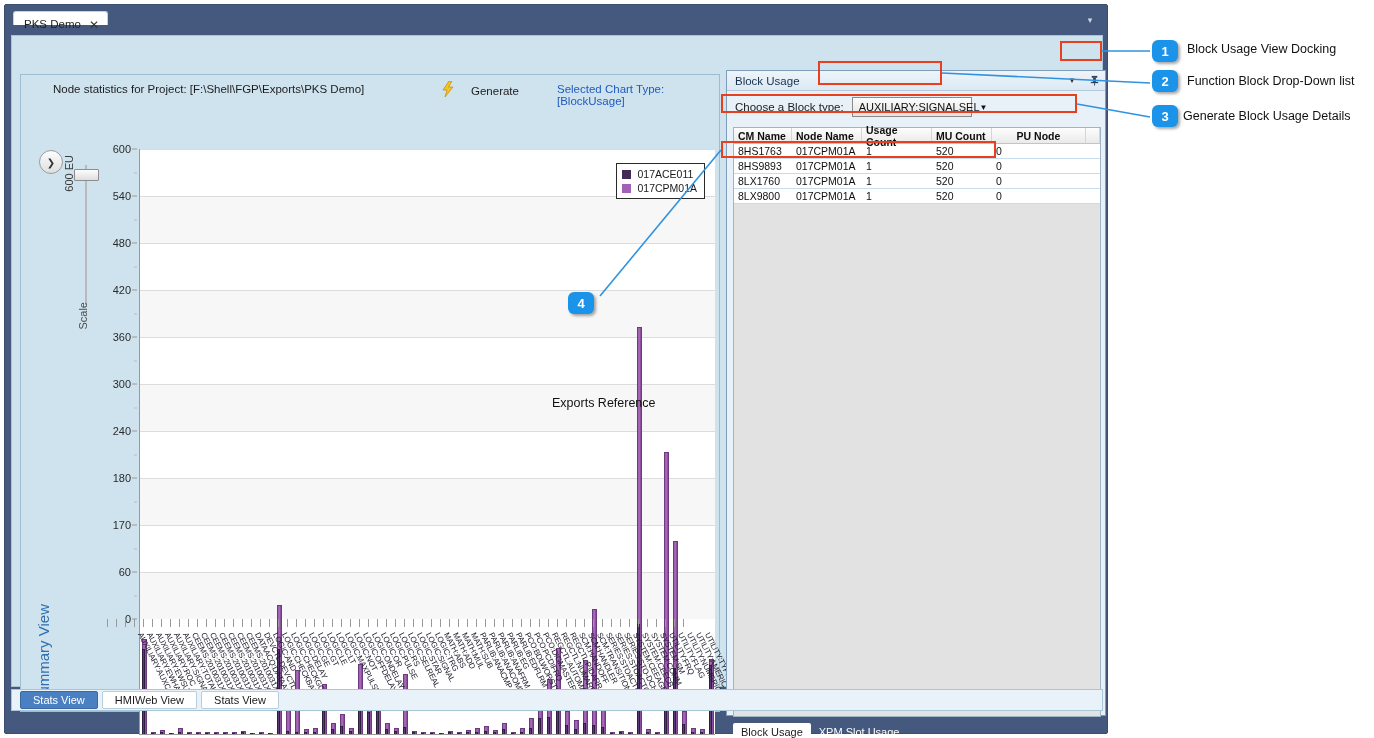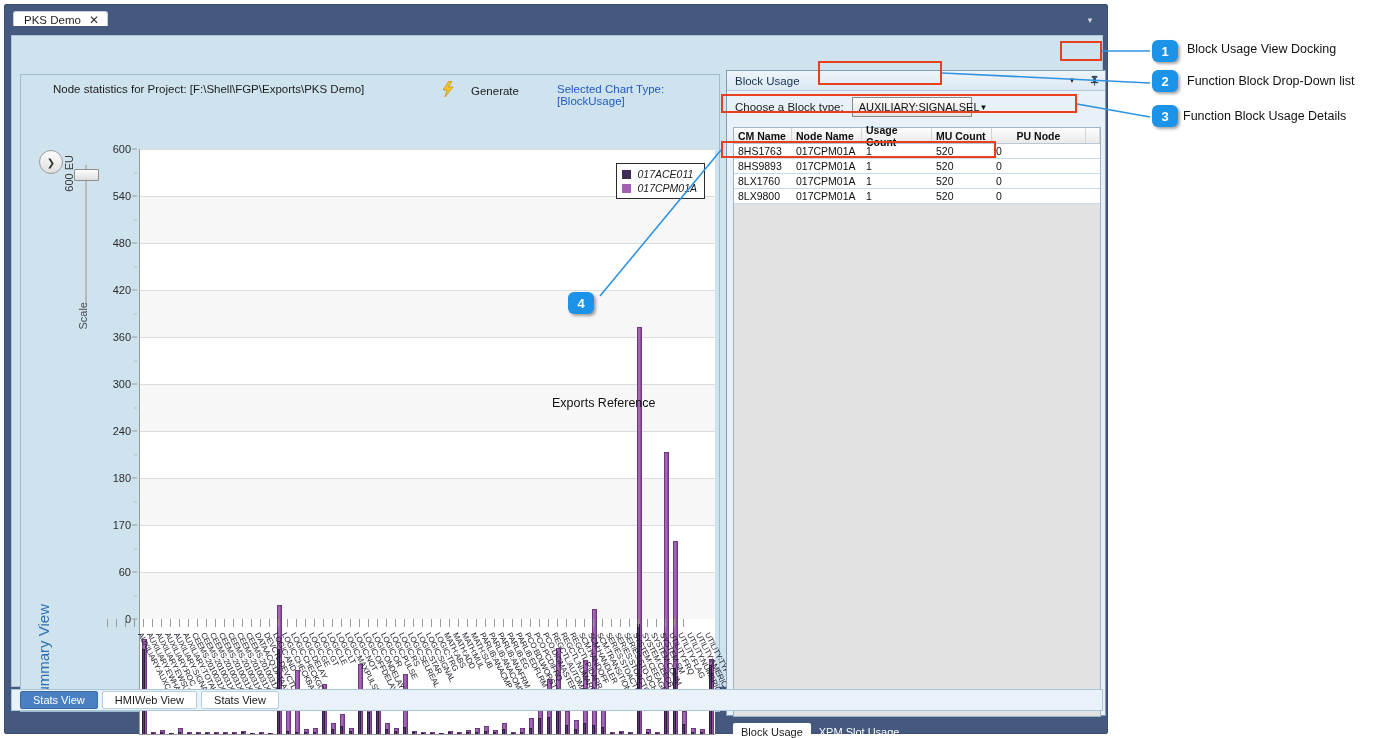--- a/index.html
+++ b/index.html
@@ -21,26 +21,26 @@
     border-radius: 2px;
   }
 
   
   .win-tabstrip {
     position: absolute; left: 0; top: 0; width: 100%; height: 28px;
     background: #44597d;
   }
   .win-tab {
     position: absolute; left: 8px; top: 6px;
-    height: 14px; padding: 14px 8px 0 10px;
+    height: 14px; padding: 7px 8px 0 10px;
     background: #ffffff;
     border: 1px solid #c6cfdd; border-bottom: none;
     border-radius: 3px 3px 0 0;
     font-size: 11.5px; color: #1f1f1f;
-    display: flex; align-items: flex-end; gap: 8px;
+    display: flex; align-items: flex-start; gap: 8px;
     line-height: 1;
   }
   .win-tab .close-x { font-size: 12px; color: #333; cursor: pointer; }
   .win-chevron {
     position: absolute; right: 10px; top: 8px;
     width: 14px; height: 14px; color:#ccd5e4;
     display:flex; align-items:center; justify-content:center; font-size: 9px;
   }
 
   
@@ -111,21 +111,21 @@
   .plot-wrap { position:absolute; left: 86px; top: 74px; width: 608px; height: 490px; }
   .y-axis { position:absolute; left:0; top:0; width: 30px; height: 470px; }
   .ytick {
     position:absolute; right: 6px; font-size: 11px; color:#2b2b2b;
     transform: translateY(-50%); text-align:right; white-space:nowrap;
   }
   .ytick-mark { position:absolute; right:0; width:5px; height:1px; background:#999; transform: translateY(-50%); }
   .ytick-minor { position:absolute; right:0; width:3px; height:1px; background:#bbb; transform: translateY(-50%); }
   .plot-area {
     position:absolute; left: 32px; top: 0; width: 576px; height: 586px;
-    background: #ffffff; border-left: 1px solid #9a9a9a; border-bottom: 1px solid #9a9a9a; font-style: italic;
+    background: #ffffff; border-left: 1px solid #9a9a9a; border-bottom: 1px solid #9a9a9a;
   }
   .band { position:absolute; left:0; width:100%; background: #f7f7f7; }
   .gridline { position:absolute; left:0; width:100%; height:1px; background:#dcdcdc; }
   .bars { position:absolute; left:0; bottom:0; width:100%; height:100%; }
   .barslot { position:absolute; bottom:0; }
   .bar-back {
     position:absolute; bottom:0; width:100%;
     background: linear-gradient(to right,#8e4f9e 0%,#b070c4 30%,#a261b6 60%,#7e4490 100%);
     border: 1px solid #6d3a7d; border-bottom:none;
   }
@@ -870,19 +870,19 @@
   <div class="anno-text" style="left:1187px; top:42px;">Block Usage View Docking</div>
 
   <div class="callout" style="left:1152px; top:70px;">
     <span>2</span>
   </div>
   <div class="anno-text" style="left:1187px; top:74px;">Function Block Drop-Down list</div>
 
   <div class="callout" style="left:1152px; top:105px;">
     <span>3</span>
   </div>
-  <div class="anno-text" style="left:1183px; top:109px;">Function Block Usage Details</div>
+  <div class="anno-text" style="left:1183px; top:109px;">Generate Block Usage Details</div>
 
   <div class="callout" style="left:568px; top:292px;">
     <span>4</span>
   </div>
 
 </div>
 
 </body></html>

